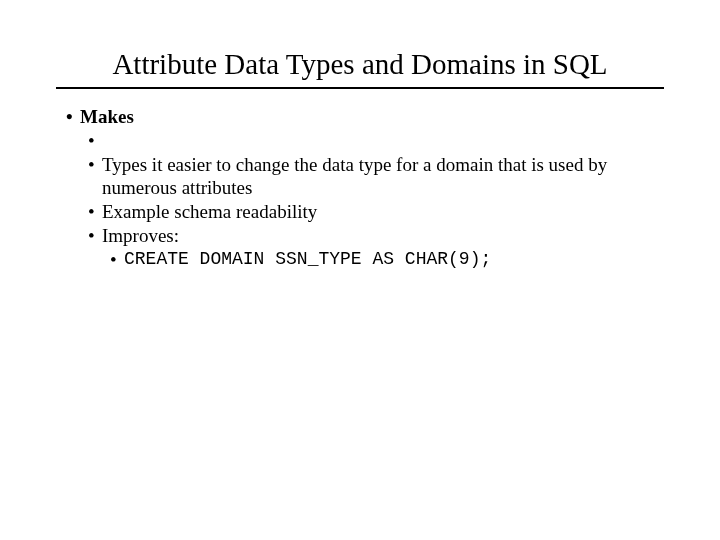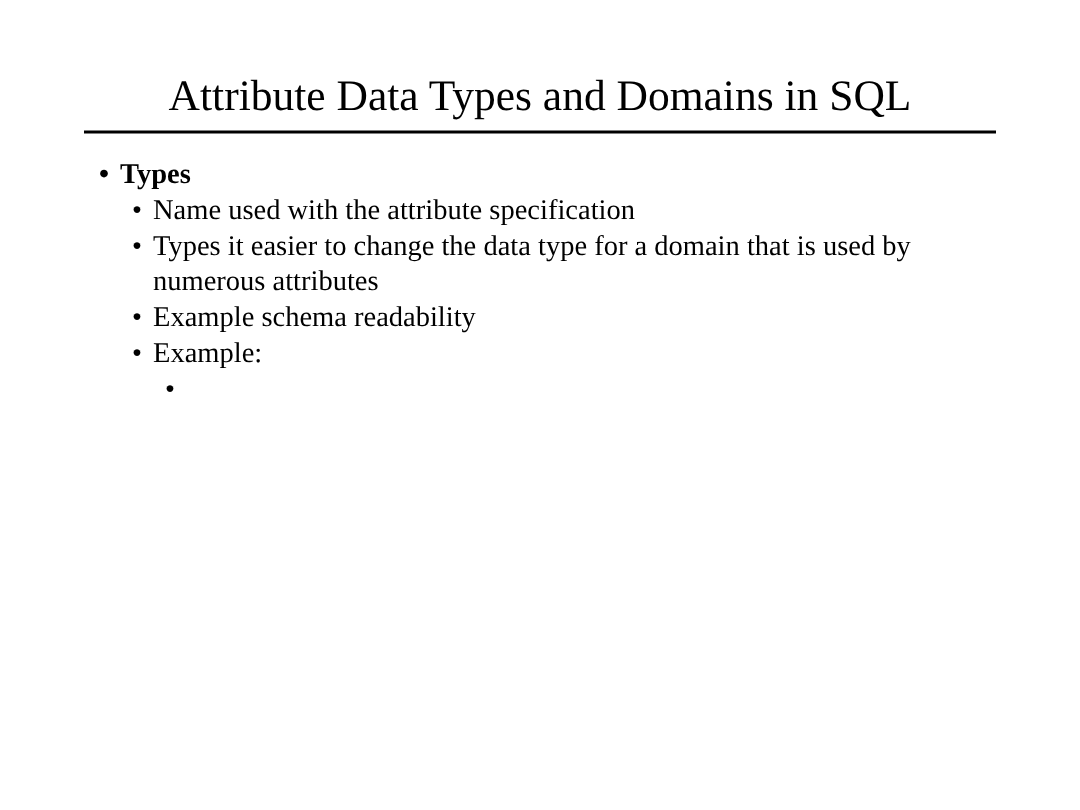--- a/index.html
+++ b/index.html
@@ -51,40 +51,40 @@
 </head>
 <body>
 
 <h1 class="title">Attribute Data Types and Domains in SQL</h1>
 <hr class="hr">
 
 <div class="content">
 
   <div class="b-item bold">
     <span class="bullet">•</span>
-    <span>Types</span>
+    <span>Makes</span>
   </div>
 
   <div class="b-item sub1">
     <span class="bullet">•</span>
-    <span>Name used with the attribute specification</span>
   </div>
 
   <div class="b-item sub1">
     <span class="bullet">•</span>
     <span>Types it easier to change the data type for a domain that is used by numerous attributes</span>
   </div>
 
   <div class="b-item sub1">
     <span class="bullet">•</span>
     <span>Example schema readability</span>
   </div>
 
   <div class="b-item sub1">
     <span class="bullet">•</span>
-    <span>Example:</span>
+    <span>Improves:</span>
   </div>
 
   <div class="b-item sub2">
     <span class="bullet">•</span>
+    <span class="code">CREATE DOMAIN SSN_TYPE AS CHAR(9);</span>
   </div>
 
 </div>
 
 </body></html>

